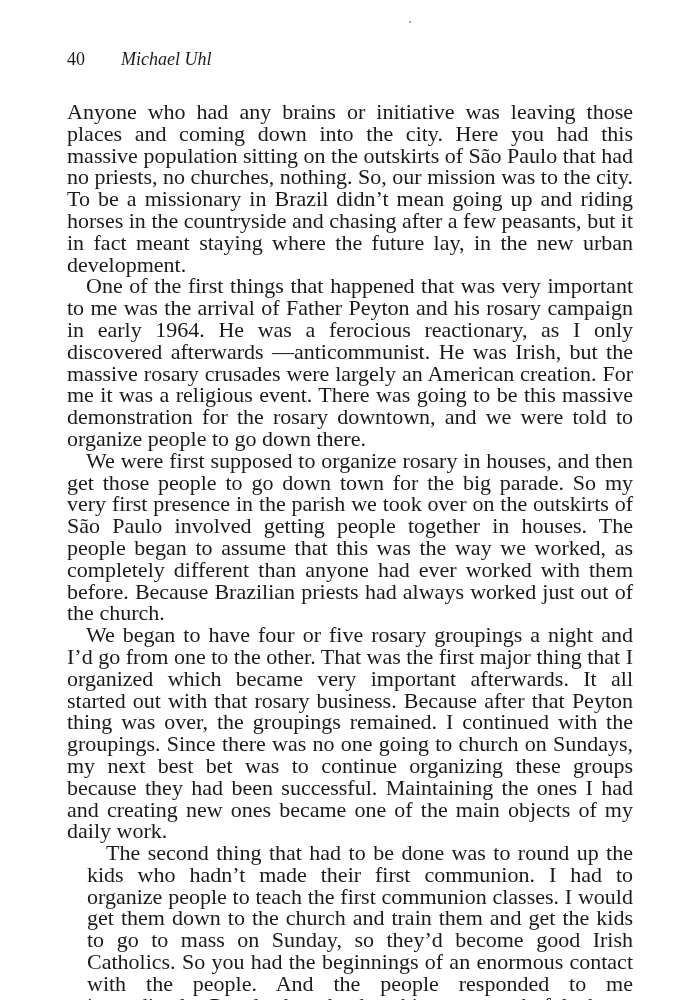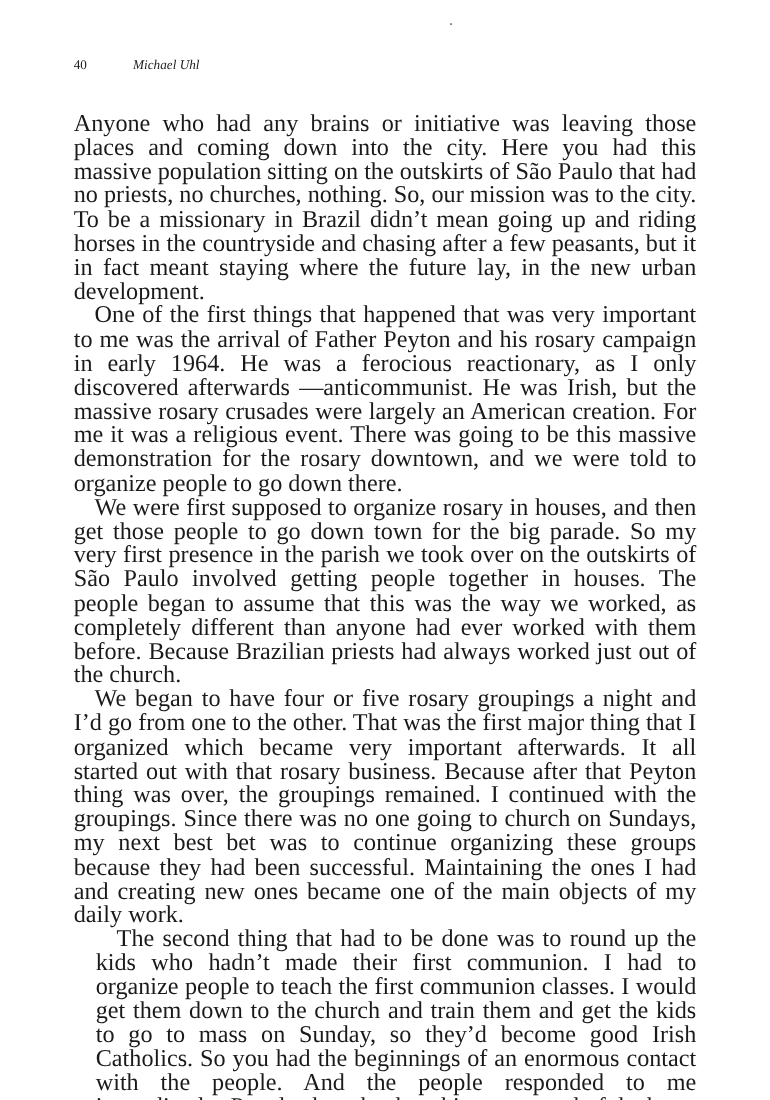--- a/index.html
+++ b/index.html
@@ -3,21 +3,21 @@
 <meta charset="utf-8">
 <style>
   html, body { margin: 0; padding: 0; }
   body {
     width: 700px; height: 1000px; background: #ffffff; overflow: hidden;
     position: relative; color: #1a1a1a;
     font-family: "Liberation Serif", "DejaVu Serif", serif;
   }
   .speck { position: absolute; left: 409px; top: 21px; width: 2px; height: 2px; background: #888; border-radius: 1px; }
   .running-head {
-    position: absolute; left: 67px; top: 50px; font-size: 12px; line-height: 18px; white-space: nowrap;
+    position: absolute; left: 67px; top: 50px; font-size: 18px; line-height: 18px; white-space: nowrap;
   }
   .running-head .folio { display: inline-block; width: 54px; }
   .running-head .author { font-style: italic; }
   .body-text {
     position: absolute; left: 67px; top: 101px; width: 566px;
     font-size: 22px; line-height: 21.8px;
   }
   .body-text p { margin: 0; text-align: justify; text-align-last: left; hyphens: manual; }
   .body-text p.indent { text-indent: 19px; }
   .body-text p.last-open { text-align-last: justify; margin-left: 20px; }

